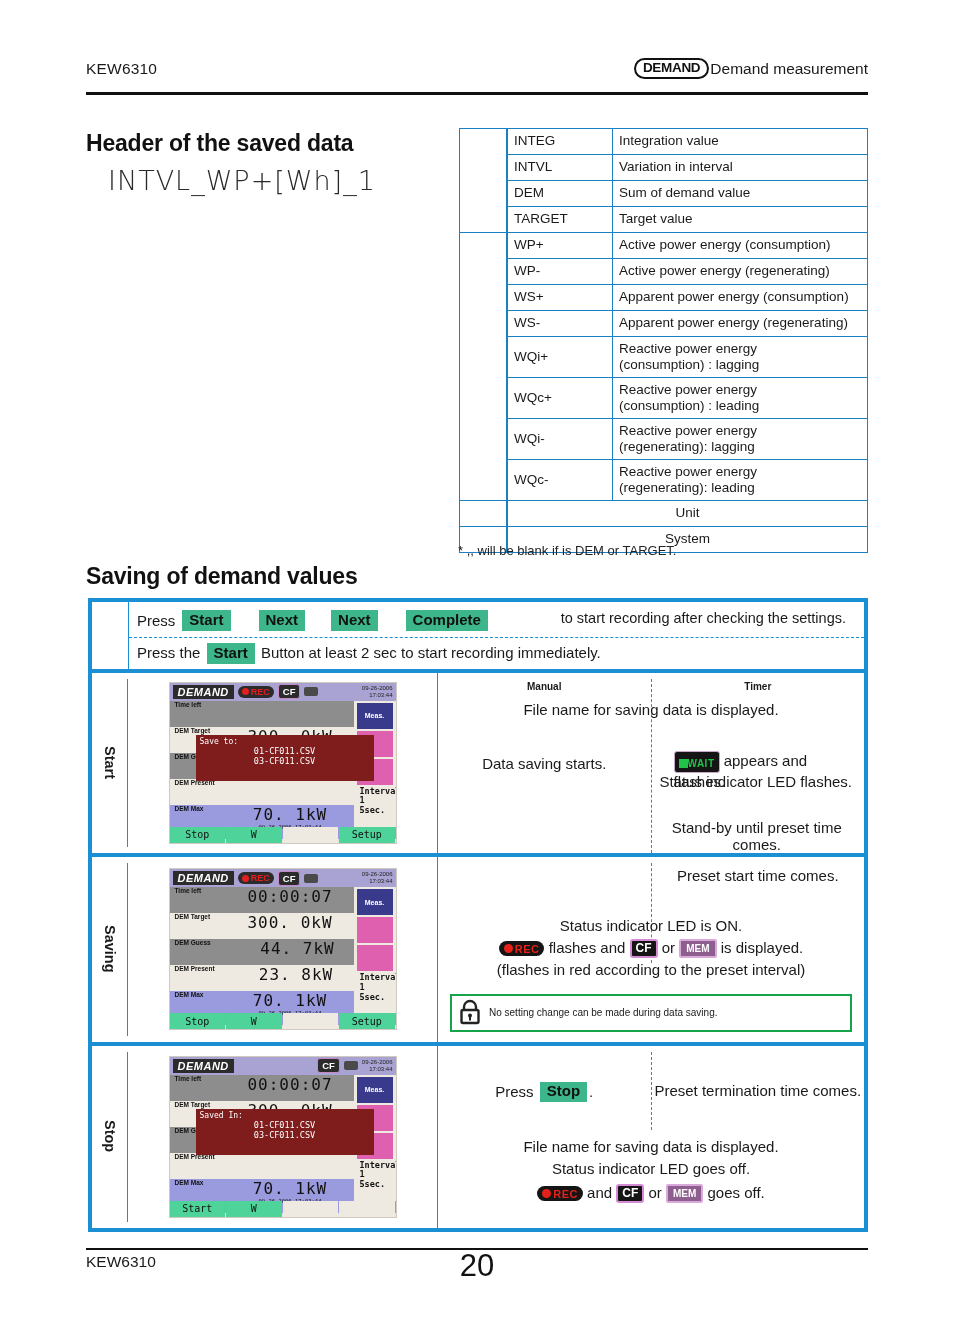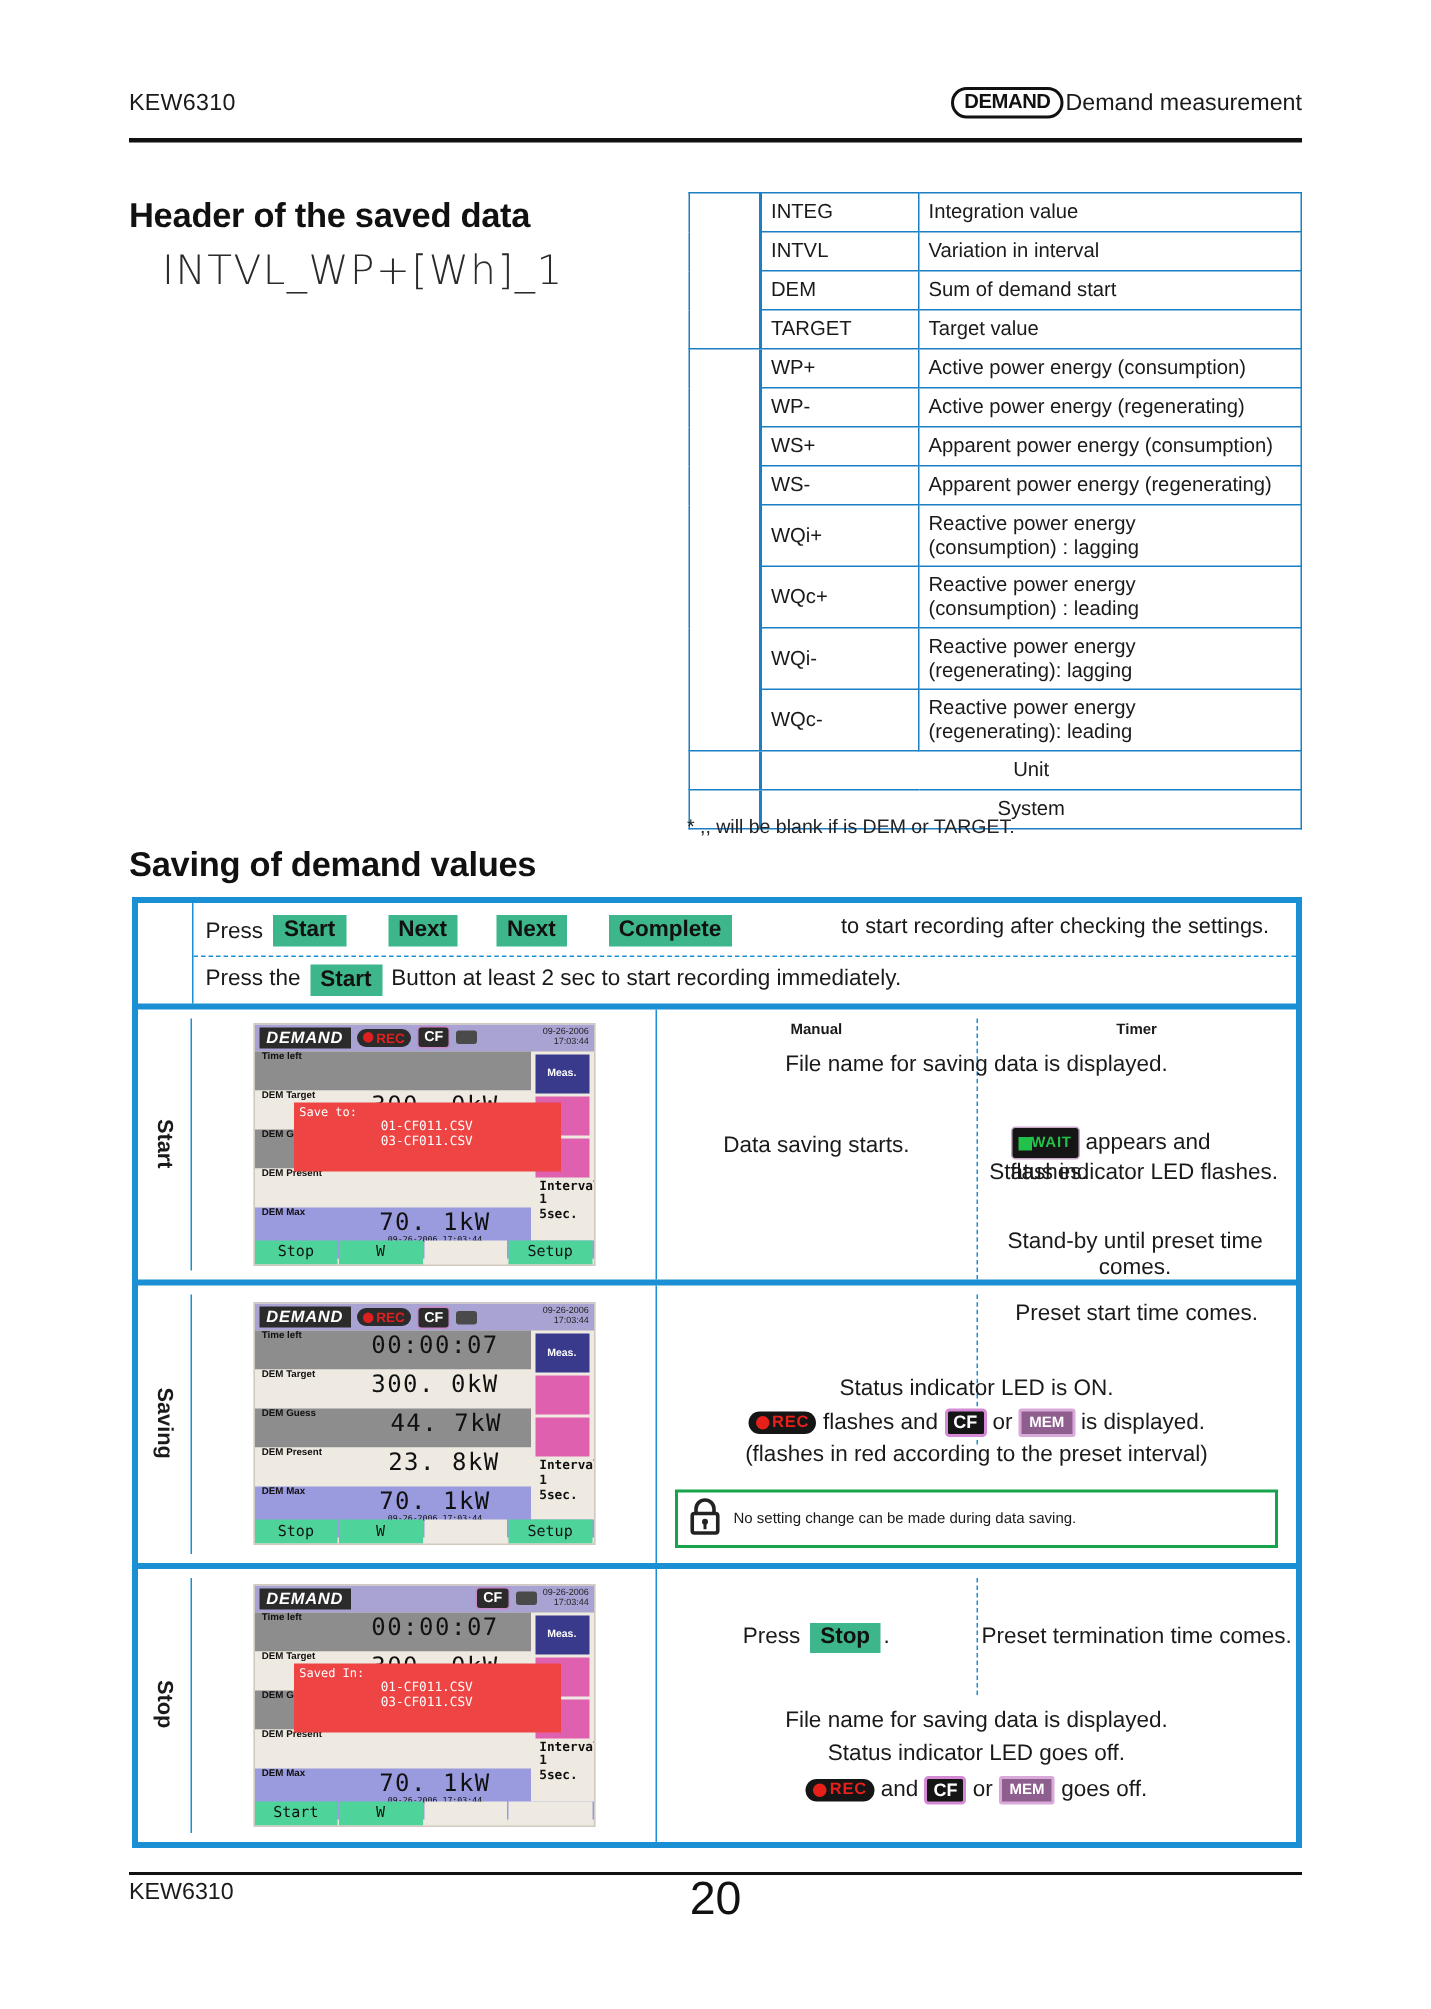--- a/index.html
+++ b/index.html
@@ -200,21 +200,21 @@
   .side-interval { color:#111; font-size:8.5px; line-height:1.15; text-align:left; padding-left:3px; font-family:"DejaVu Sans Mono",monospace;}
   .lcd-bottom {
     position:absolute; left:0; right:0; bottom:0; height:16px; display:flex;
   }
   .lcd-bottom div { flex:1; display:flex;align-items:center;justify-content:center;
      font-size:10px; color:#111; font-family:"DejaVu Sans Mono",monospace;}
   .softkey { background:#4ed49a; margin-right:1px; }
   .softkey.blank { background:#efeae1; }
   .lcd-overlay {
     position:absolute; left:26px; right:22px; top:52px; height:46px;
-    background:#ef4444; color:#fff; padding:2px 4px; box-sizing:border-box;
+    background:#7f1d1d; color:#fff; padding:2px 4px; box-sizing:border-box;
   }
   .lcd-overlay .ov-title { font-size:8px; text-align:left; }
   .lcd-overlay .ov-file { font-size:8.5px; text-align:center; letter-spacing:0px; }
 
   
   .txt-col { flex:1; position:relative; padding: 6px 0; min-width:0; }
   .two-col { display:flex; }
   .col-m { flex:1; text-align:center; border-right: 1.6px dashed #1b8fd4; }
   .col-t { flex:1; text-align:center; }
   .col-head { font-weight:bold; font-size:10px; padding-top:2px;}
@@ -277,21 +277,21 @@
       <td class="grp r1" rowspan="4"></td>
       <td class="code r1">INTEG</td>
       <td class="desc r1">Integration value</td>
     </tr>
     <tr>
       <td class="code r1">INTVL</td>
       <td class="desc r1">Variation in interval</td>
     </tr>
     <tr>
       <td class="code r1">DEM</td>
-      <td class="desc r1">Sum of demand start</td>
+      <td class="desc r1">Sum of demand value</td>
     </tr>
     <tr>
       <td class="code r1">TARGET</td>
       <td class="desc r1">Target value</td>
     </tr>
 
     <tr>
       <td class="grp" rowspan="8"></td>
       <td class="code r1">WP+</td>
       <td class="desc r1">Active power energy (consumption)</td>

